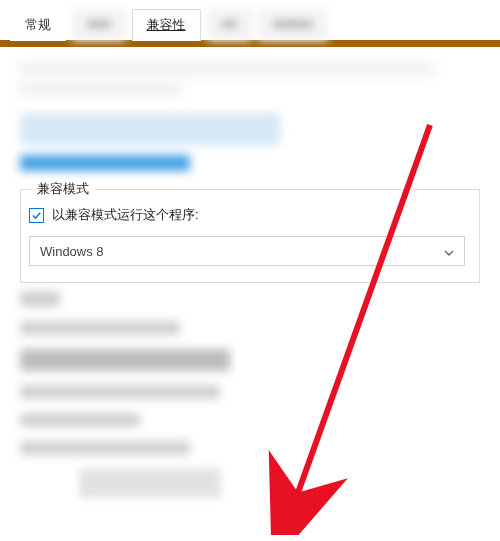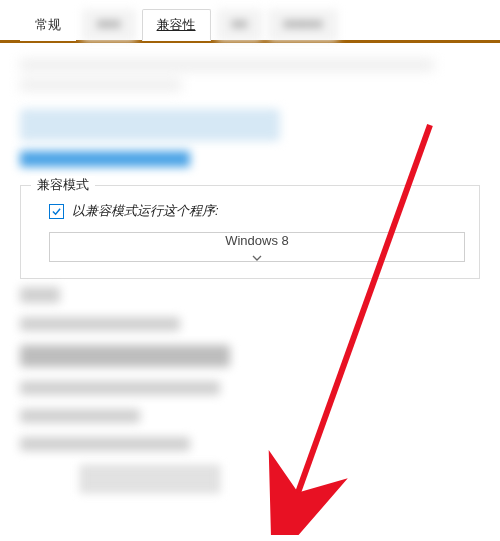--- a/index.html
+++ b/index.html
@@ -16,24 +16,24 @@
       position: relative;
     }
     .dialog {
       background: #ffffff;
       width: 100%;
       height: 100%;
       position: relative;
     }
     .tabs {
       display: flex;
-      padding-left: 20px;
+      padding-left: 10px;
       padding-top: 8px;
       background: #fff;
-      border-bottom: 3px solid #a16207;
+      border-bottom: 7px solid #a16207;
       gap: 6px;
     }
     .tab {
       padding: 6px 14px;
       font-size: 13px;
       color: #333;
       border: 1px solid transparent;
       border-bottom: none;
       position: relative;
       top: 1px;
@@ -75,40 +75,39 @@
     }
     .link-blur {
       width: 170px;
       height: 16px;
       background: #4aa3e6;
       filter: blur(5px);
       margin-bottom: 18px;
     }
     .group {
       border: 1px solid #dcdcdc;
-      padding: 12px 14px 16px 28px;
+      padding: 12px 14px 16px 8px;
       position: relative;
       margin-bottom: 4px;
     }
     .group-title {
       position: absolute;
       top: -10px;
       left: 10px;
       background: #fff;
       padding: 0 6px;
       font-size: 13px;
       color: #222;
     }
     .check-row {
       display: flex;
       align-items: center;
       gap: 8px;
       margin-bottom: 12px;
       margin-top: 4px;
-      font-style: italic;
     }
     .checkbox {
       width: 15px;
       height: 15px;
       border: 1px solid #0078d7;
       display: flex;
       align-items: center;
       justify-content: center;
       background: #fff;
     }
@@ -127,21 +126,20 @@
       width: 100%;
       height: 30px;
       border: 1px solid #cfcfcf;
       display: flex;
       align-items: center;
       justify-content: space-between;
       padding: 0 10px;
       font-size: 13px;
       color: #444;
       background: #fff;
-      flex-direction: column;
     }
     .chevron {
       width: 10px;
       height: 10px;
     }
     .settings-blur {
       padding-top: 4px;
     }
     .sb-line {
       background: #d0d0d0;

